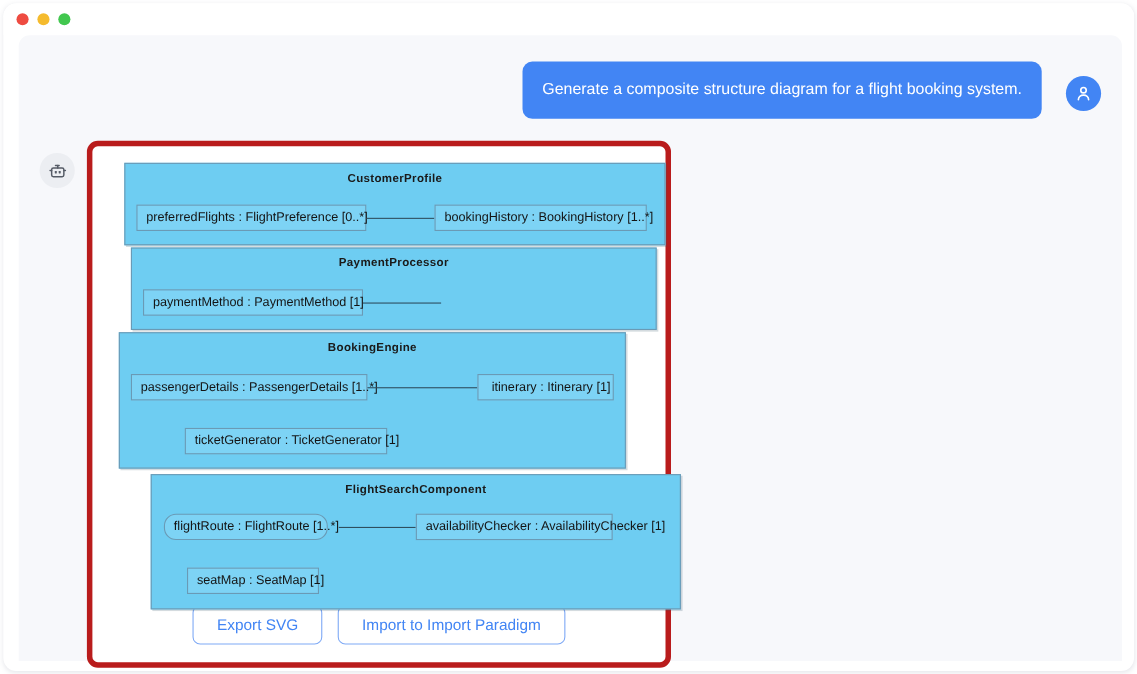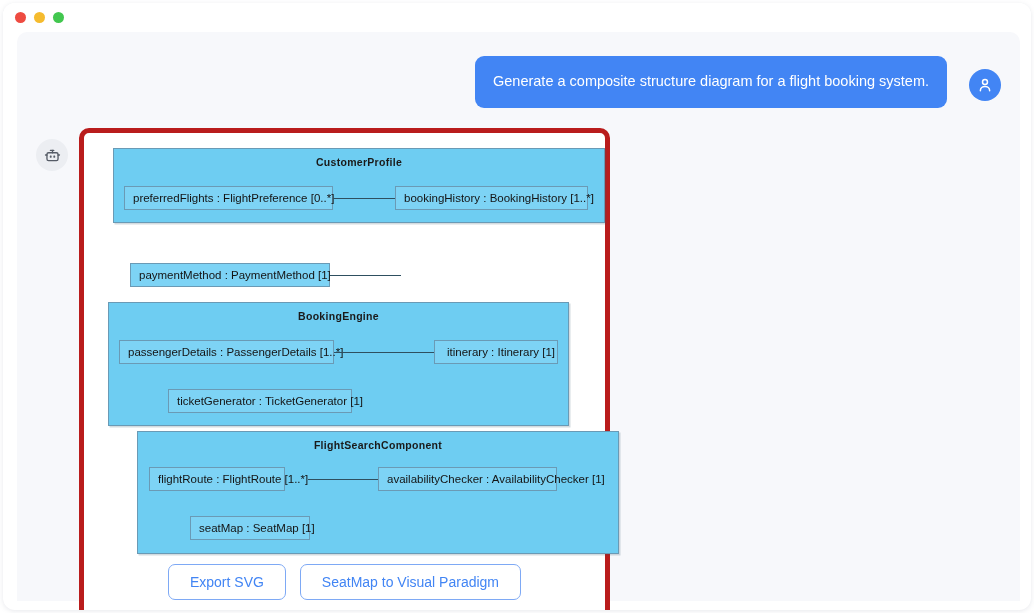--- a/index.html
+++ b/index.html
@@ -164,21 +164,20 @@
     position: absolute;
     height: 1px;
     background: #2e4f60;
   }
 
   
   .actions {
     display: flex;
     gap: 14px;
     justify-content: center;
-    margin-top: 14px;
   }
   .btn {
     font-family: "Liberation Sans", sans-serif;
     font-size: 14px;
     color: #4285f4;
     background: #ffffff;
     border: 1px solid #7ea9f5;
     border-radius: 7px;
     padding: 9px 21px;
     cursor: pointer;
@@ -236,20 +235,23 @@
             <div class="uml-title">CustomerProfile</div>
           </div>
           <div class="port" style="left:26px; top:40px; width:209px;">
             <span>preferredFlights : FlightPreference [0..*]</span>
           </div>
           <div class="connector" style="left:235px; top:52px; width:62px;"></div>
           <div class="port" style="left:297px; top:40px; width:193px;">
             <span>bookingHistory : BookingHistory [1..*]</span>
           </div>
 
+          <div class="uml-box" style="left:21px; top:79px; width:476px; height:73px;">
+            <div class="uml-title">PaymentProcessor</div>
+          </div>
           <div class="port" style="left:32px; top:117px; width:200px;">
             <span>paymentMethod : PaymentMethod [1]</span>
           </div>
           <div class="connector" style="left:232px; top:129px; width:71px;"></div>
 
           <div class="uml-box" style="left:10px; top:156px; width:459px; height:122px;">
             <div class="uml-title">BookingEngine</div>
           </div>
           <div class="port" style="left:21px; top:194px; width:215px;">
             <span>passengerDetails : PassengerDetails [1..*]</span>
@@ -258,35 +260,35 @@
           <div class="port" style="left:336px; top:194px; width:124px;padding-left:12px;">
             <span>itinerary : Itinerary [1]</span>
           </div>
           <div class="port" style="left:34px; top:243px; width:184px;margin-left:36px;">
             <span>ticketGenerator : TicketGenerator [1]</span>
           </div>
 
           <div class="uml-box" style="left:39px; top:285px; width:480px; height:121px;">
             <div class="uml-title">FlightSearchComponent</div>
           </div>
-          <div class="port" style="left:51px; top:321px; width:136px;">
+          <div class="port" style="left:51px; top:321px; width:149px;border-radius:11px;">
             <span>flightRoute : FlightRoute [1..*]</span>
           </div>
           <div class="connector" style="left:210px; top:333px; width:70px;"></div>
           <div class="port" style="left:280px; top:321px; width:179px;">
             <span>availabilityChecker : AvailabilityChecker [1]</span>
           </div>
-          <div class="port" style="left:72px; top:370px; width:120px;margin-left:20px;">
+          <div class="port" style="left:72px; top:370px; width:120px;">
             <span>seatMap : SeatMap [1]</span>
           </div>
 
         </div>
 
         <div class="actions">
           <button class="btn">Export SVG</button>
-          <button class="btn">SeatMap to Visual Paradigm</button>
+          <button class="btn">Import to Import Paradigm</button>
         </div>
 
       </div>
     </div>
 
   </div>
 </div>
 
 </body></html>

